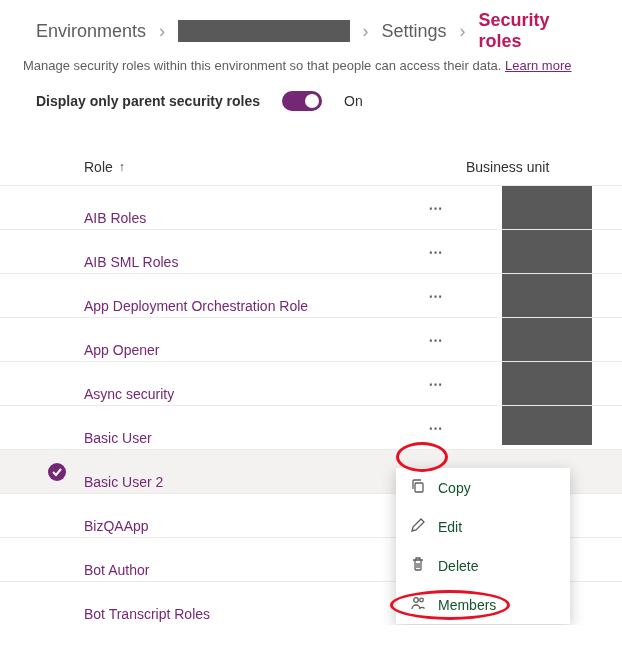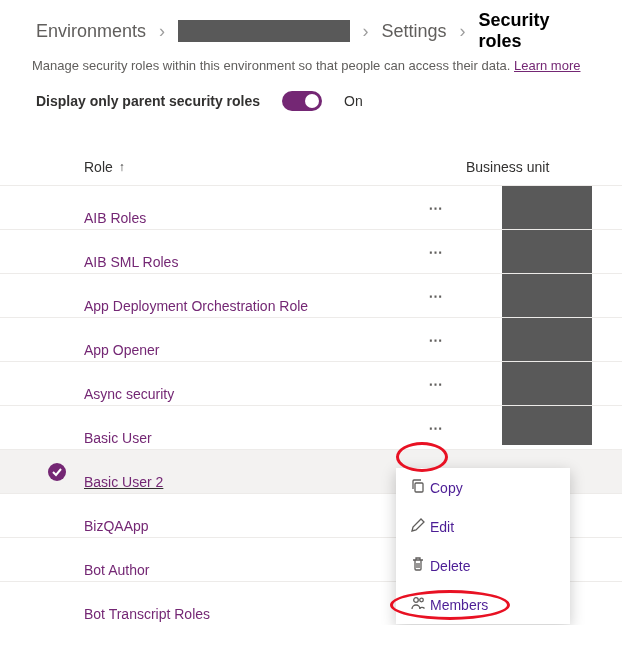--- a/index.html
+++ b/index.html
@@ -12,24 +12,24 @@
     }
     .breadcrumb {
       display: flex;
       align-items: center;
       padding: 10px 36px 6px;
       gap: 13px;
       font-size: 18px;
     }
     .breadcrumb .crumb { color: #605e5c; cursor: pointer; }
     .breadcrumb .sep { color: #9d9d9d; }
-    .breadcrumb .current { font-weight: 600; color: #000000; }
+    .breadcrumb .current { font-weight: 600; color: #be185d; }
     .redact-bar { display:inline-block; width:190px; height:22px; background:#595959; }
     .subhead {
-      padding: 0 32px;
+      padding: 0 23px;
       color: #605e5c;
       font-size: 13px;
     }
     .subhead a { color: #742774; text-decoration: underline; }
     .toggle-row {
       display: flex;
       align-items: center;
       gap: 22px;
       padding: 18px 36px 20px;
       font-size: 14px;
@@ -84,24 +84,24 @@
     }
     .ctx-menu {
       position:absolute;
       left: 396px; top: 18px;
       width: 174px;
       background:#fff;
       box-shadow: 0 4px 14px rgba(0,0,0,.22);
       z-index: 10;
     }
     .ctx-item {
-      display:flex; align-items:center; gap:4px;
+      display:flex; align-items:center; gap:12px;
       padding: 10px 14px;
       cursor:pointer;
-      color:#4c1d95;
+      color:#14532d;
     }
     .ctx-icon { width:16px; height:16px; color:#605e5c; }
     .anno-ellipse {
       position:absolute;
       border: 3px solid #e81123;
       border-radius: 50%;
       pointer-events:none;
       z-index:20;
     }
     .anno-dots { left: 396px; top: -8px; width: 52px; height: 30px; }
@@ -164,21 +164,21 @@
     <div class="row">
       <span class="role-name">Async security</span>
       <span class="dots">⋯</span>
       <span class="bu-cell"></span>
     </div>
     <div class="row">
       <span class="role-name">Basic User</span>
       <span class="dots">⋯</span>
       <span class="bu-cell"></span>
     </div>
-    <div class="row selected" style="position: relative; text-decoration: underline;">
+    <div class="row selected" style="position: relative;">
       <div class="check">
         <svg width="10" height="10" viewBox="0 0 10 10">
           <path d="M1 5 L4 8 L9 2" stroke="#fff" stroke-width="2" fill="none"></path>
         </svg>
       </div>
       <span class="role-name">Basic User 2</span>
       <span class="dots">⋯</span>
       <span class="bu-cell"></span>
       <div class="ctx-menu">
         <div class="ctx-item">

